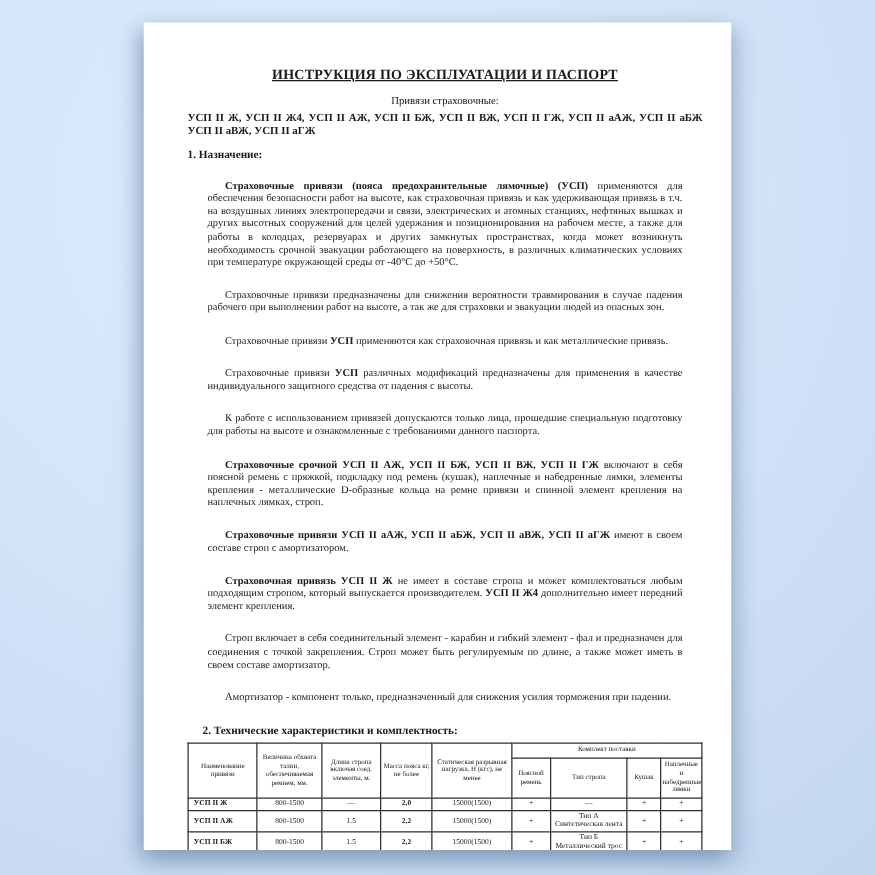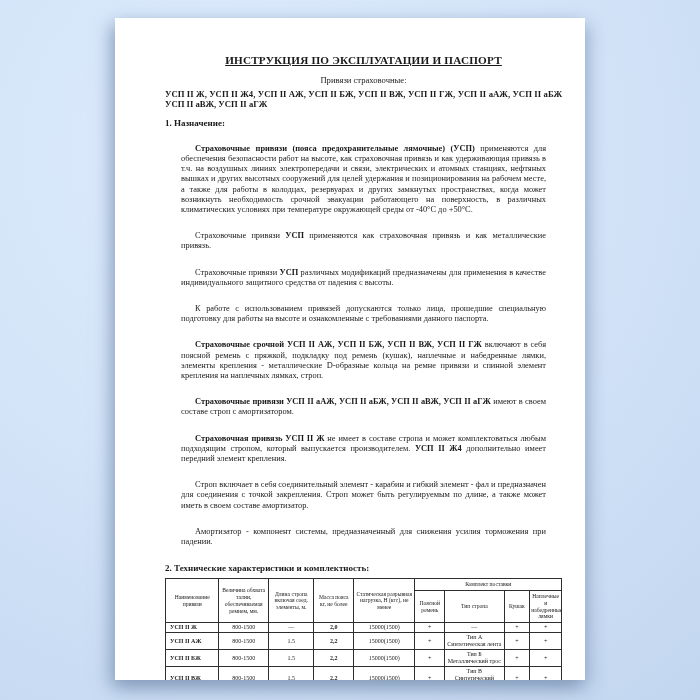--- a/index.html
+++ b/index.html
@@ -5,30 +5,30 @@
   html,body{margin:0;padding:0;}
   body{
     width:700px;height:700px;overflow:hidden;
     background:radial-gradient(circle at 35% 22%, #deebfc 0%, #d4e5f9 45%, #c2d6ef 100%);
     font-family:"Liberation Serif","DejaVu Serif",serif;
     color:#1a1a1a;
   }
   .page{
     position:absolute;left:115px;top:18px;width:470px;height:662px;
     background:#ffffff;box-sizing:border-box;
-    padding:36px 23px 0 50px;overflow:hidden;
+    padding:36px 23px 0 35px;overflow:hidden;
     box-shadow:-5px 7px 16px rgba(100,126,162,.55), 5px 7px 16px rgba(100,126,162,.35);
   }
   .doc-title{text-align:center;font-weight:bold;text-decoration:underline;font-size:11.2px;letter-spacing:.2px;margin-bottom:9px;}
   .doc-subtitle{text-align:center;font-size:8.6px;margin-bottom:4px;}
   .models{font-weight:bold;font-size:8.7px;line-height:10.4px;text-align:justify;}
   .sec-h{font-weight:bold;font-size:9px;margin:8px 0 1px;}
   .para{margin:16px;font-size:8.4px;line-height:10.2px;text-align:justify;text-indent:14px;}
   .b{font-weight:bold;}
-  .sec2-h{font-weight:bold;font-size:9px;margin:9px 0 5px;}
+  .sec2-h{font-weight:bold;font-size:9px;margin:9px 12px 5px;}
   table.spec{width:100%;border-collapse:collapse;table-layout:fixed;}
   .spec th,.spec td{border:1px solid #2e2e2e;text-align:center;vertical-align:middle;padding:1px 2px;box-sizing:border-box;}
   .spec th{font-weight:normal;font-size:5.6px;line-height:6.8px;padding:2px 1px;}
   .spec td{font-size:6px;line-height:7px;}
   .spec td.name{text-align:left;font-weight:bold;padding-left:4px;}
   .spec td.mass{font-weight:bold;}
   .tl,.td2{display:block;}
   .footnote{font-size:5.4px;line-height:6.6px;text-align:justify;margin-top:3px;}
 </style>
 </head>
@@ -36,28 +36,29 @@
 
 <div class="page">
 
   <div class="doc-title">ИНСТРУКЦИЯ ПО ЭКСПЛУАТАЦИИ И ПАСПОРТ</div>
   <div class="doc-subtitle">Привязи страховочные:</div>
   <div class="models">УСП II Ж, УСП II Ж4, УСП II АЖ, УСП II БЖ, УСП II ВЖ, УСП II ГЖ, УСП II аАЖ, УСП II аБЖ УСП II аВЖ, УСП II аГЖ</div>
 
   <div class="sec-h">1. Назначение:</div>
 
   <p class="para"><span class="b">Страховочные привязи (пояса предохранительные лямочные) (УСП)</span><span> применяются для обеспечения безопасности работ на высоте, как страховочная привязь и как удерживающая привязь в т.ч. на воздушных линиях электропередачи и связи, электрических и атомных станциях, нефтяных вышках и других высотных сооружений для целей удержания и позиционирования на рабочем месте, а также для работы в колодцах, резервуарах и других замкнутых пространствах, когда может возникнуть необходимость срочной эвакуации работающего на поверхность, в различных климатических условиях при температуре окружающей среды от -40°С до +50°С.</span></p>
+  <p class="para"><span>Страховочные привязи предназначены для снижения вероятности травмирования в случае падения рабочего при выполнении работ на высоте, а так же для страховки и эвакуации людей из опасных зон.</span></p>
   <p class="para"><span>Страховочные привязи </span><span class="b">УСП</span><span> применяются как страховочная привязь и как металлические привязь.</span></p>
   <p class="para"><span>Страховочные привязи </span><span class="b">УСП</span><span> различных модификаций предназначены для применения в качестве индивидуального защитного средства от падения с высоты.</span></p>
   <p class="para"><span>К работе с использованием привязей допускаются только лица, прошедшие специальную подготовку для работы на высоте и ознакомленные с требованиями данного паспорта.</span></p>
   <p class="para"><span class="b">Страховочные срочной УСП II АЖ, УСП II БЖ, УСП II ВЖ, УСП II ГЖ</span><span> включают в себя поясной ремень с пряжкой, подкладку под ремень (кушак), наплечные и набедренные лямки, элементы крепления - металлические D-образные кольца на ремне привязи и спинной элемент крепления на наплечных лямках, строп.</span></p>
   <p class="para"><span class="b">Страховочные привязи УСП II аАЖ, УСП II аБЖ, УСП II аВЖ, УСП II аГЖ</span><span> имеют в своем составе строп с амортизатором.</span></p>
   <p class="para"><span class="b">Страховочная привязь УСП II Ж</span><span> не имеет в составе стропа и может комплектоваться любым подходящим стропом, который выпускается производителем. </span><span class="b">УСП II Ж4</span><span> дополнительно имеет передний элемент крепления.</span></p>
   <p class="para"><span>Строп включает в себя соединительный элемент - карабин и гибкий элемент - фал и предназначен для соединения с точкой закрепления. Строп может быть регулируемым по длине, а также может иметь в своем составе амортизатор.</span></p>
-  <p class="para"><span>Амортизатор - компонент системы, предназначенный для снижения усилия торможения при падении.</span></p>
+  <p class="para"><span>Амортизатор - компонент только, предназначенный для снижения усилия торможения при падении.</span></p>
 
   <div class="sec2-h">2. Технические характеристики и комплектность:</div>
 
   <table class="spec">
     <colgroup>
       <col style="width:13.5%">
         <col style="width:12.5%">
         <col style="width:11.5%">
         <col style="width:10%">
         <col style="width:15.5%">

